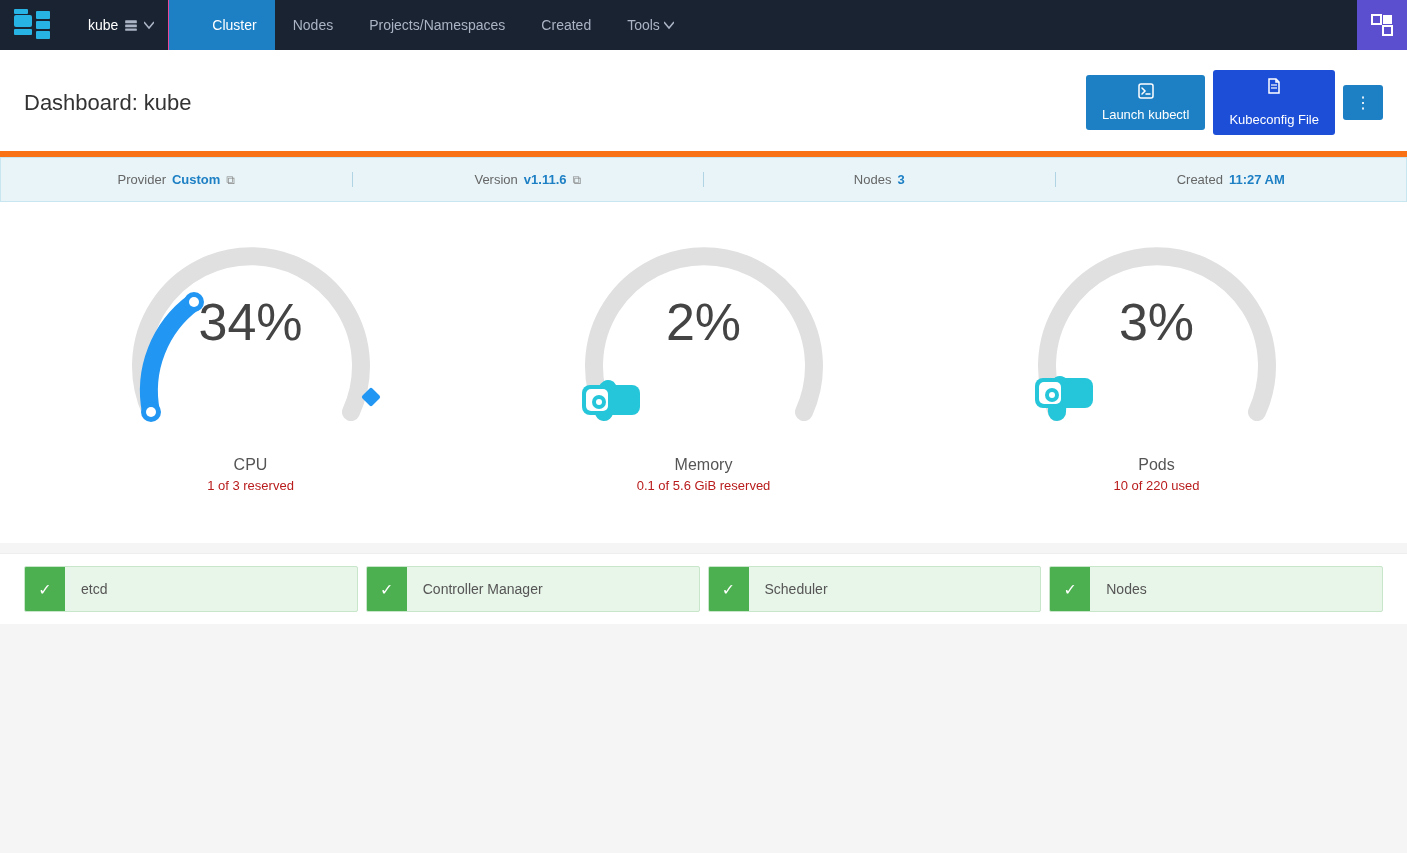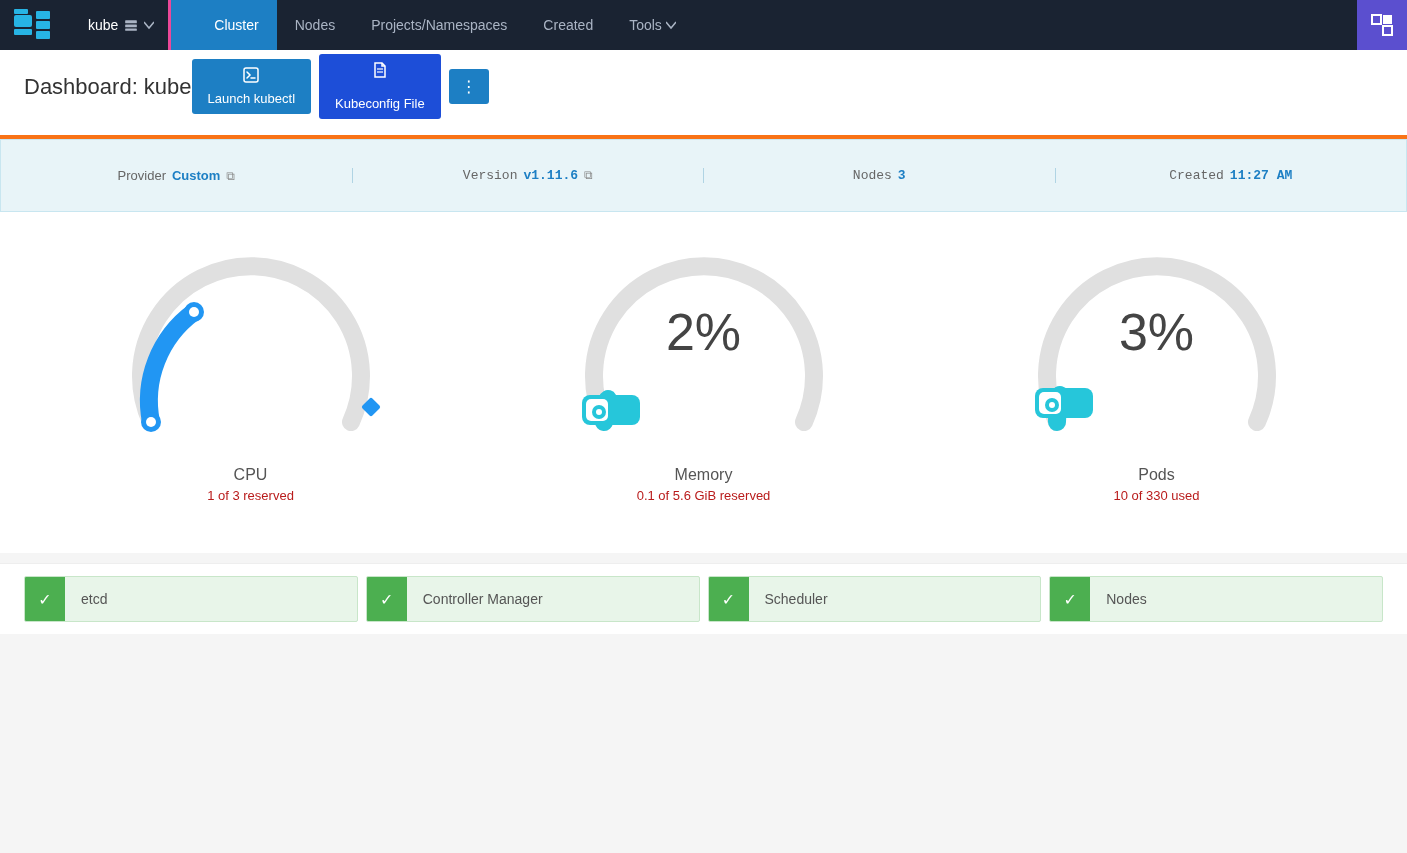--- a/index.html
+++ b/index.html
@@ -26,21 +26,21 @@
     }
     .kube-selector {
       display: flex;
       align-items: center;
       padding: 0 14px;
       height: 100%;
       color: #ccc;
       font-size: 14px;
       gap: 6px;
       cursor: pointer;
-      border-right: 3px solid #ec4899;
+      border-right: 1px solid #ec4899;
     }
     .kube-selector span { color: #fff; }
     .nav-items {
       display: flex;
       align-items: center;
       height: 100%;
       flex: 1;
     }
     .nav-item {
       padding: 0 18px;
@@ -71,23 +71,24 @@
       display: flex;
       align-items: center;
       justify-content: center;
       cursor: pointer;
     }
 
     
     .page-header {
       display: flex;
       align-items: center;
-      padding: 4px 24px 16px;
+      justify-content: space-between;
+      padding: 20px 24px 16px;
       background: #fff;
-      border-bottom: 4px solid #f97316;
+      border-bottom: 6px solid #f97316;
     }
     .page-title {
       font-size: 22px;
       font-weight: 400;
       color: #333;
     }
     .header-actions {
       display: flex;
       gap: 8px;
       align-items: center;
@@ -122,37 +123,36 @@
       cursor: pointer;
       font-size: 16px;
     }
 
     
     .info-bar {
       display: flex;
       align-items: center;
       background: #e8f4f8;
       border: 1px solid #c8e6f0;
-      padding: 28px 0;
+      padding: 14px 0;
       margin: 0;
     }
     .info-item {
       flex: 1;
       text-align: center;
       padding: 0 20px;
       font-size: 13px;
       color: #666;
       display: flex;
       align-items: center;
       justify-content: center;
       gap: 6px;
     }
     .info-item + .info-item {
       border-left: 1px solid #b0d4e4;
-      font-family: Liberation Mono, monospace;
     }
     .info-value {
       color: #1d7fc4;
       font-weight: 600;
     }
     .copy-icon {
       color: #888;
       cursor: pointer;
       font-size: 12px;
     }
@@ -362,20 +362,23 @@
           <path d="M 40 170 A 110 110 0 0 1 83 60" fill="none" stroke="#2196f3" stroke-width="18" stroke-linecap="round"></path>
 
           <circle cx="40" cy="170" r="10" fill="#2196f3"></circle>
           <circle cx="40" cy="170" r="5" fill="#fff"></circle>
 
           <circle cx="83" cy="60" r="10" fill="#2196f3"></circle>
           <circle cx="83" cy="60" r="5" fill="#fff"></circle>
 
           <rect x="253" y="148" width="14" height="14" rx="2" fill="#2196f3" transform="rotate(-45 260 155)"></rect>
         </svg>
+        <div class="gauge-center-text">
+          <div class="gauge-percent">34%</div>
+        </div>
       </div>
       <div class="gauge-label">CPU</div>
       <div class="gauge-sublabel">1 of 3 reserved</div>
     </div>
 
     <div class="gauge-container">
       <div class="gauge-svg-wrap">
         <svg width="280" height="200" viewBox="0 0 280 200">
 
           <path d="M 40 170 A 110 110 0 1 1 240 170" fill="none" stroke="#e0e0e0" stroke-width="18" stroke-linecap="round"></path>
@@ -410,21 +413,21 @@
             <rect x="-8" y="-8" width="22" height="22" rx="5" fill="#fff"></rect>
             <circle cx="5" cy="5" r="7" fill="#26c6da"></circle>
             <circle cx="5" cy="5" r="3" fill="#fff"></circle>
           </g>
         </svg>
         <div class="gauge-center-text">
           <div class="gauge-percent">3%</div>
         </div>
       </div>
       <div class="gauge-label">Pods</div>
-      <div class="gauge-sublabel">10 of 330 used</div>
+      <div class="gauge-sublabel">10 of 220 used</div>
     </div>
 
   </div>
 </div>
 
 <div class="status-bar">
   <div class="status-item">
     <div class="status-check">✓</div>
     <span class="status-text">etcd</span>
   </div>

